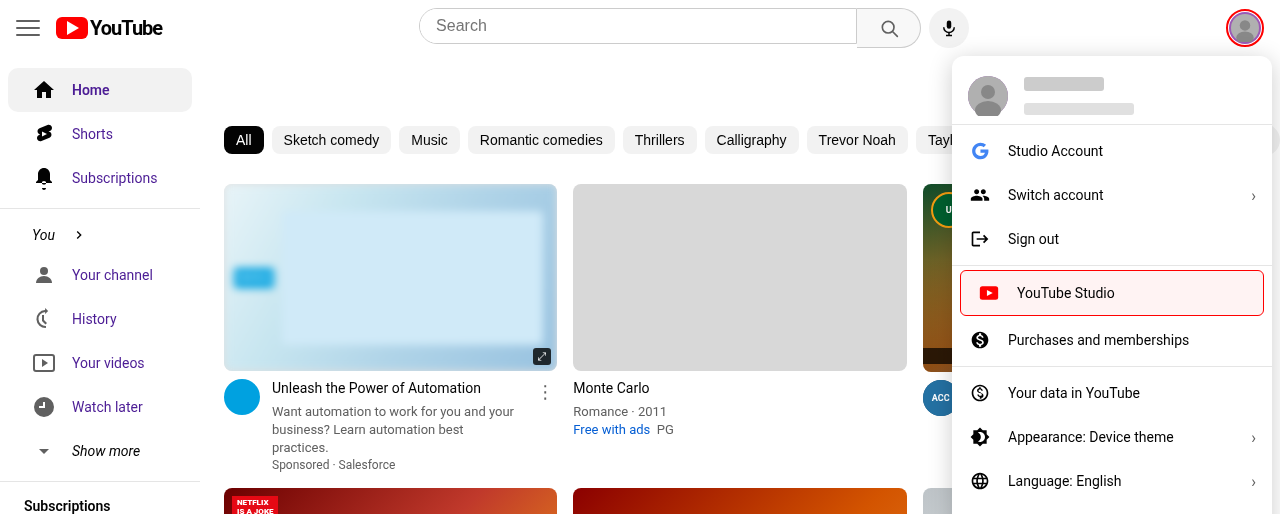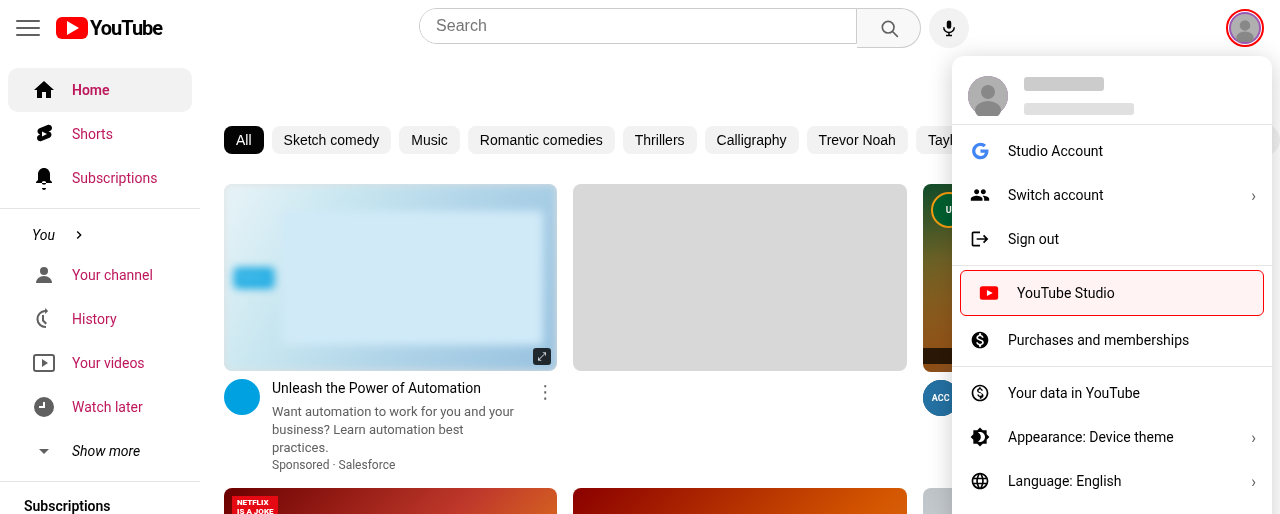--- a/index.html
+++ b/index.html
@@ -27,21 +27,21 @@
     .header-right { display: flex; align-items: center; gap: 8px; }
     .avatar-btn { width: 32px; height: 32px; border-radius: 50%; background: #9b59b6; border: 2px solid #ff0000; cursor: pointer; overflow: hidden; display: flex; align-items: center; justify-content: center; }
 
     
     .sidebar {
       position: fixed; left: 0; top: 56px; width: 200px; height: calc(514px - 56px);
       background: #fff; overflow-y: auto; padding: 12px 0;
     }
     .sidebar-item {
       display: flex; align-items: center; gap: 16px;
-      padding: 10px 24px; cursor: pointer; font-size: 14px; color: #be185d;
+      padding: 10px 24px; cursor: pointer; font-size: 14px; color: #4c1d95;
       border-radius: 10px; margin: 0 8px;
     }
     .sidebar-item.active { background: #f2f2f2; font-weight: 600; }
     .sidebar-icon { width: 24px; height: 24px; display: flex; align-items: center; justify-content: center; flex-shrink: 0; }
     .sidebar-section { padding: 8px 24px 4px; font-size: 14px; font-weight: 600; color: #030303; }
     .sidebar-divider { height: 1px; background: #e5e5e5; margin: 8px 0; }
     .section-toggle { display: flex; align-items: center; gap: 16px; padding: 10px 24px; cursor: pointer; font-size: 14px; color: #030303; margin: 0 8px; border-radius: 10px; font-style: italic; }
 
     
     .main {
@@ -274,20 +274,27 @@
           <div class="video-meta">Want automation to work for you and your business? Learn automation best practices.</div>
           <div class="sponsored">Sponsored · Salesforce</div>
         </div>
         <div class="video-more">⋮</div>
       </div>
     </div>
 
     <div class="video-card">
       <div class="video-thumb thumb-movie" style="background:#d8d8d8;">
       </div>
+      <div class="video-info">
+        <div class="video-details">
+          <div class="video-title">Monte Carlo</div>
+          <div class="video-meta">Romance · 2011</div>
+          <div class="video-meta"><span class="free">Free with ads</span> &nbsp;PG</div>
+        </div>
+      </div>
     </div>
 
     <div class="video-card">
       <div class="video-thumb" style="background: linear-gradient(160deg, #0f4c2a 0%, #e67e22 60%, #fff 100%); position:relative;">
         <div style="position:absolute;inset:0;background:linear-gradient(0deg,rgba(0,0,0,0.4) 0%,transparent 60%);"></div>
         <div style="position:absolute;top:8px;left:8px;width:36px;height:36px;background:#005f2f;border-radius:50%;border:2px solid #f39c12;display:flex;align-items:center;justify-content:center;color:#fff;font-size:9px;font-weight:bold;">U</div>
         <div style="position:absolute;bottom:28px;left:50%;transform:translateX(-50%);color:#fff;font-size:11px;font-weight:bold;white-space:nowrap;">VS</div>
         <div style="position:absolute;bottom:8px;left:0;right:0;background:rgba(0,0,0,0.7);color:#fff;font-size:9px;font-weight:900;text-align:center;padding:3px;">FULL GAME REPLAY</div>
         <div class="video-duration">2:23:45</div>
       </div>

